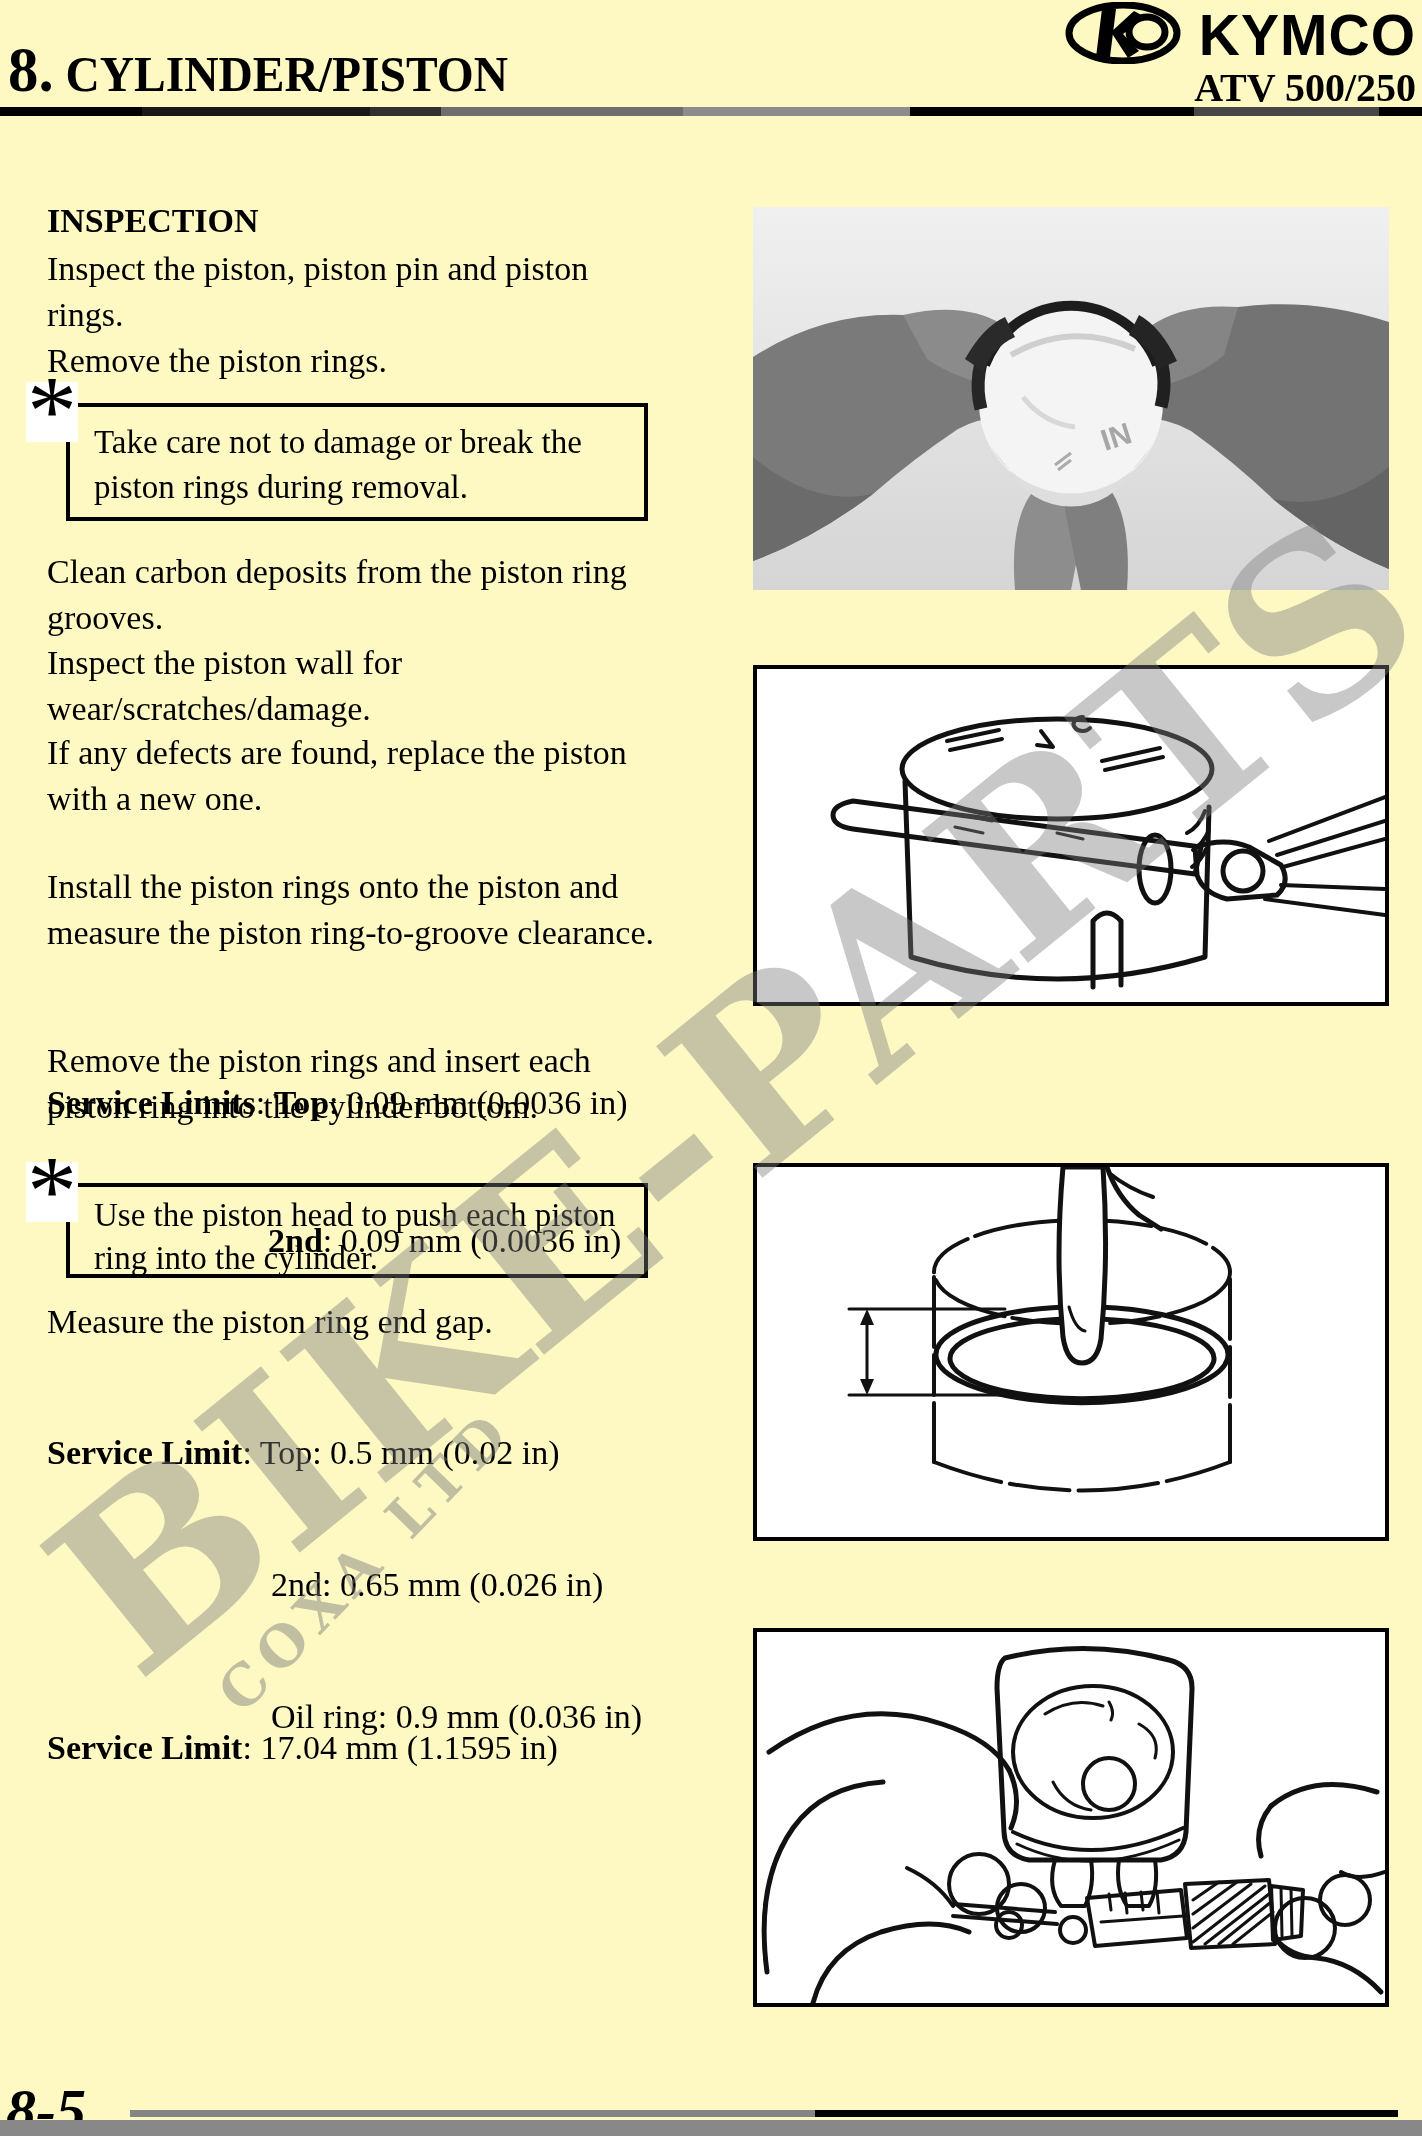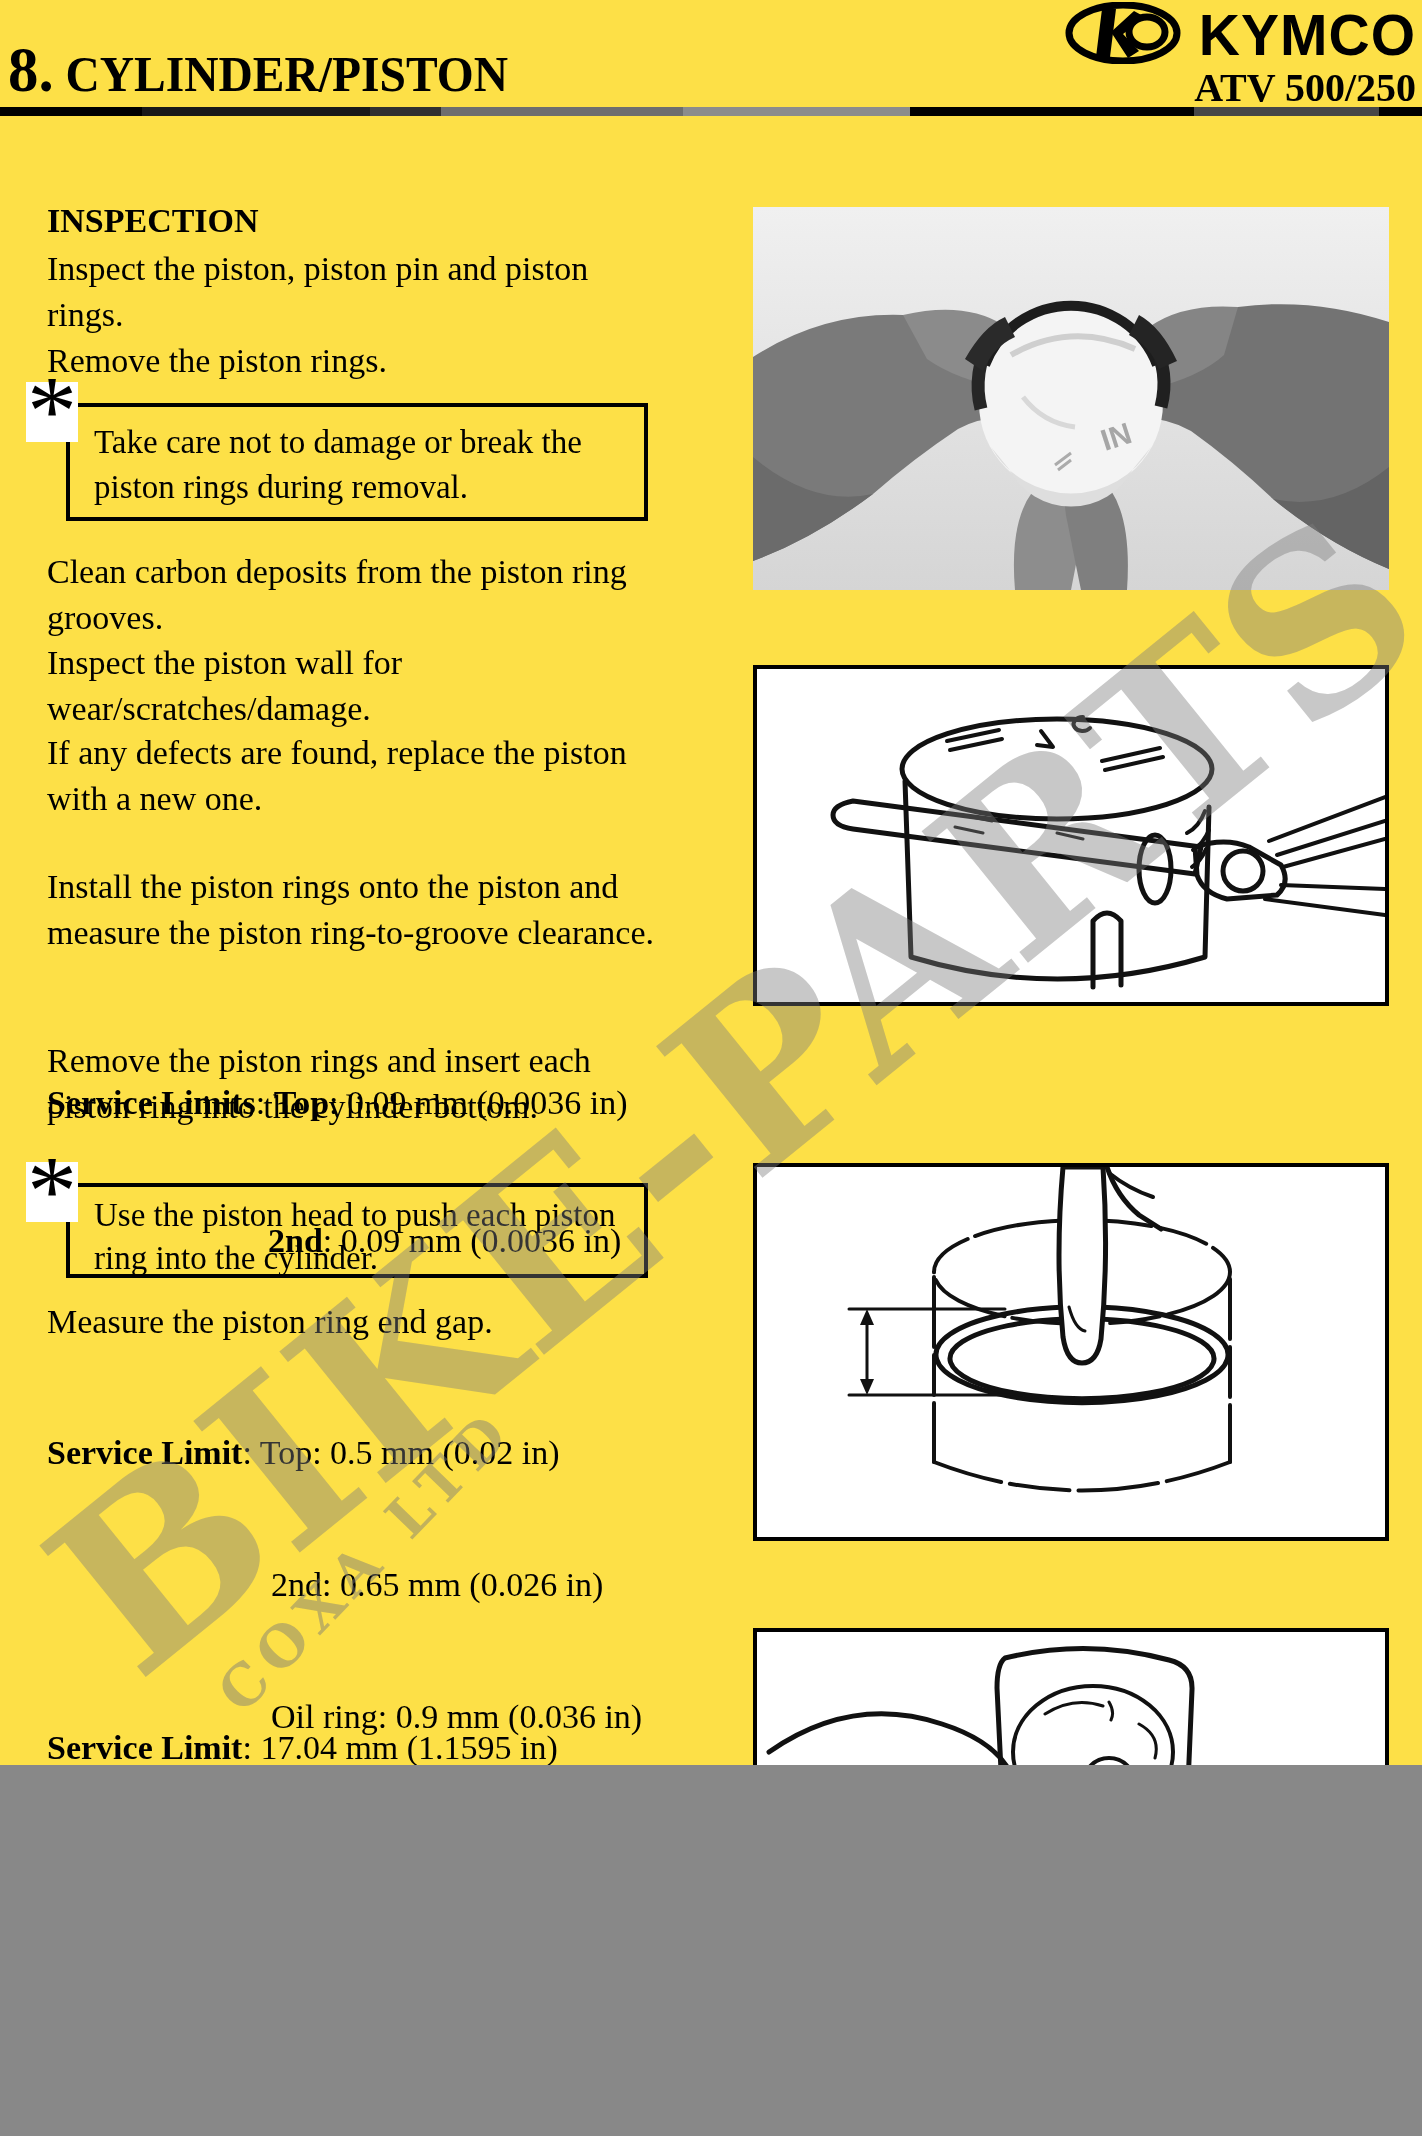--- a/index.html
+++ b/index.html
@@ -1,18 +1,18 @@
 <!DOCTYPE html>
 <html><head>
 <meta charset="utf-8">
 <style>
   html,body{margin:0;padding:0;background:#888;}
   #page{
-    position:relative;width:1422px;height:1765px;margin:0 auto;
-    background:#fde047;overflow:hidden;
+    position:relative;width:1422px;height:2120px;margin:0 auto;
+    background:#fef9c3;overflow:hidden;
     font-family:"Liberation Serif", serif;color:#000;
   }
   
   #doc-title{position:absolute;left:8px;top:44px;white-space:nowrap;
     font-weight:bold;transform:scaleX(0.95);transform-origin:left top;}
   #doc-title .num{font-size:64px;line-height:52px;}
   #doc-title .name{font-size:50px;letter-spacing:0px;}
   #brand{position:absolute;top:2px;right:6px;display:flex;align-items:flex-end;gap:16px;}
   #brand .wordmark{font-family:"Liberation Sans",sans-serif;font-weight:bold;
     font-size:57px;letter-spacing:1px;transform:scaleY(1.02);}

